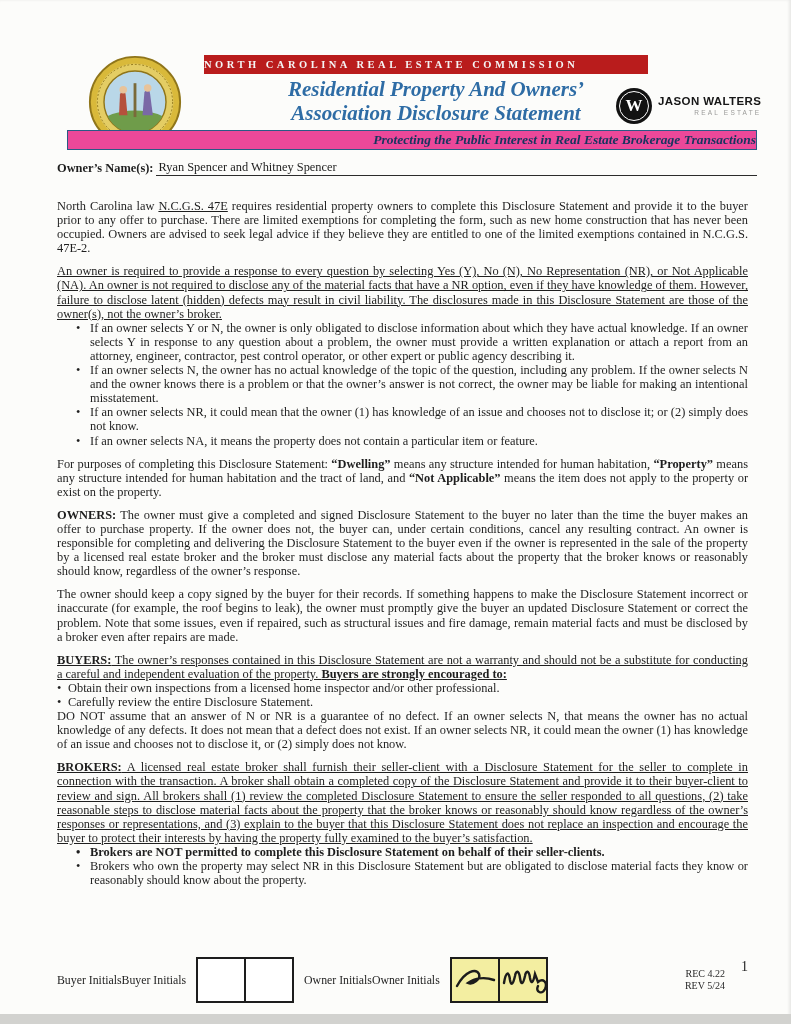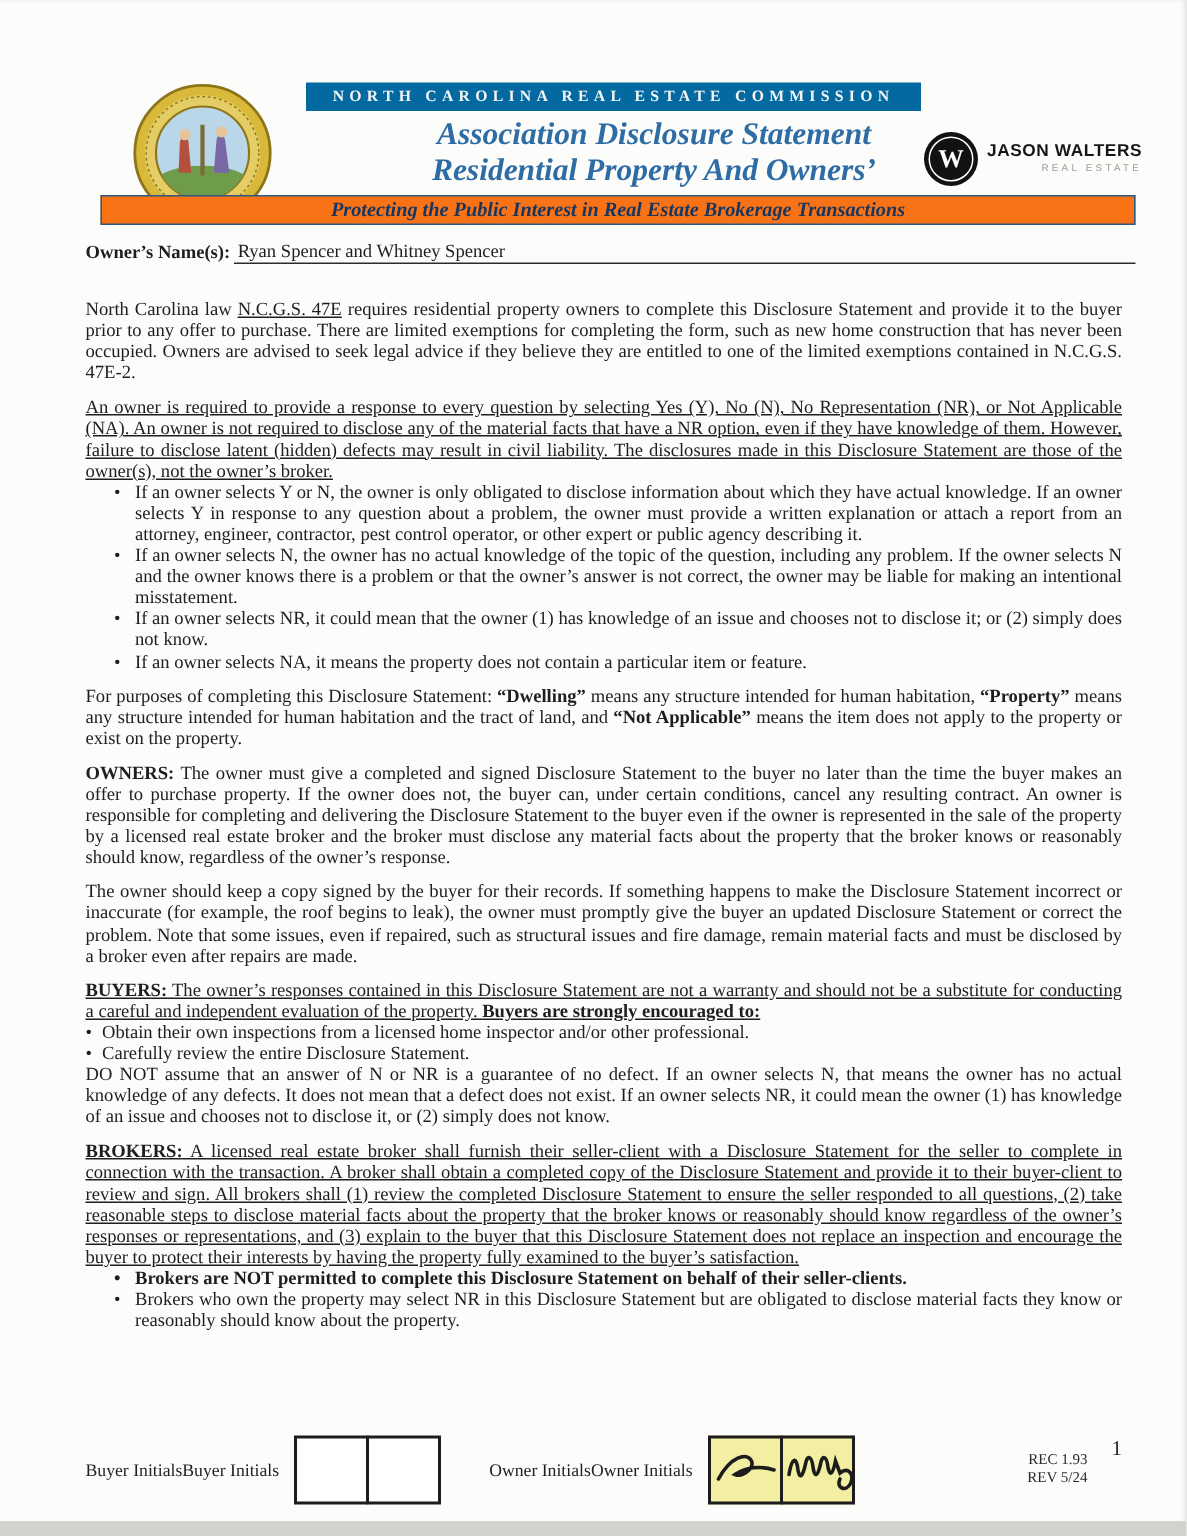--- a/index.html
+++ b/index.html
@@ -5,41 +5,41 @@
   html,body{margin:0;padding:0;background:#e8e8e6;}
   .page{
     position:relative;width:791px;height:1024px;background:#fcfcfa;
     font-family:"Liberation Serif", serif;color:#1e1e1e;overflow:hidden;
     box-shadow:inset -2px 0 3px rgba(0,0,0,.08);
   }
   
   .header{position:absolute;left:0;top:0;width:100%;height:155px;}
   .seal{position:absolute;left:88px;top:55px;width:94px;height:94px;}
   .commission-bar{
-    position:absolute;left:204px;top:55px;width:410px;height:19px;
-    background:#0369a1;color:#f5f5f5;text-align:center;line-height:19px;
+    position:absolute;left:204px;top:55px;width:444px;height:19px;
+    background:#b91c1c;color:#f5f5f5;text-align:left;line-height:19px;
     font-size:10.5px;font-weight:bold;letter-spacing:3.5px;white-space:nowrap;
   }
   .title-block{
     position:absolute;left:235px;top:77px;width:402px;text-align:center;
     color:#2e6ca5;font-weight:bold;font-style:italic;font-size:21px;line-height:24px;
   }
   .jw-logo{position:absolute;left:616px;top:88px;width:150px;display:flex;align-items:center;gap:6px;}
   .jw-circle{
     width:36px;height:36px;border-radius:50%;background:#121212;flex:0 0 auto;
     display:flex;align-items:center;justify-content:center;position:relative;
   }
   .jw-circle::after{content:"";position:absolute;inset:3px;border:1px solid #fff;border-radius:50%;}
   .jw-w{color:#fff;font-size:17px;font-weight:bold;font-family:"Liberation Serif",serif;position:relative;z-index:1;}
   .jw-text{display:flex;flex-direction:column;line-height:1;align-items:flex-end;}
   .jw-name{font-family:"Liberation Sans",sans-serif;font-weight:bold;font-size:11.5px;color:#161616;letter-spacing:.4px;white-space:nowrap;}
   .jw-sub{font-family:"Liberation Sans",sans-serif;font-size:6.5px;color:#9a9a98;letter-spacing:2.2px;margin-top:2px;}
   .tagline-bar{
-    position:absolute;left:67px;top:130px;width:690px;height:20px;background:#f97316;
-    border:1px solid #2a5a85;box-sizing:border-box;text-align:center;line-height:18px;
+    position:absolute;left:67px;top:130px;width:690px;height:20px;background:#ec4899;
+    border:1px solid #2a5a85;box-sizing:border-box;text-align:right;line-height:18px;
     color:#16355f;font-style:italic;font-weight:bold;font-size:13.5px;
   }
   
   .fields{position:absolute;left:57px;top:160px;width:700px;font-size:12.4px;}
   .field-row{display:flex;align-items:flex-end;margin-bottom:2px;}
   .field-label{font-weight:bold;white-space:nowrap;padding-right:3px;}
   .field-value{flex:1;border-bottom:1.2px solid #2b2b2b;padding:0 0 0 2px;white-space:nowrap;}
   
   .doc-body{
     position:absolute;left:57px;top:199px;width:691px;
@@ -55,21 +55,21 @@
   .flush-bullet{position:relative;padding-left:11px;margin:0;}
   .flush-bullet::before{content:"\2022";position:absolute;left:0;top:0;}
   .bold-bullet{font-weight:bold;}
   
   .footer{position:absolute;left:57px;top:957px;width:691px;display:flex;align-items:center;font-size:11.8px;}
   .init-labels{display:flex;flex-direction:row;line-height:15px;}
   .init-boxes{display:flex;margin-left:10px;}
   .init-box{width:46px;height:42px;border:2px solid #1d1d1d;background:#fff;margin-right:-2px;position:relative;}
   .init-box.signed{background:#f3eea1;}
   .init-box svg{position:absolute;inset:0;width:100%;height:100%;overflow:visible;}
-  .owner-labels{margin-left:34px;}
+  .owner-labels{margin-left:12px;}
   .rev-block{margin-left:auto;text-align:right;font-size:10px;line-height:12px;color:#2a2a2a;}
   .page-num{font-size:14px;margin-left:16px;align-self:flex-start;margin-top:2px;}
   .scan-edge{position:absolute;left:0;bottom:0;width:100%;height:10px;background:#d2d2cf;}
 </style>
 </head>
 <body>
 
 <div class="page">
 
   <div class="header">
@@ -88,22 +88,22 @@
         <path d="M34 42 q4 -10 6 0 l2 22 l-9 0 z" fill="#b5503c"></path>
         <circle cx="37.5" cy="37" r="4" fill="#e8c39a"></circle>
         <path d="M60 40 q4 -9 6 1 l3 23 l-11 0 z" fill="#7a68a6"></path>
         <circle cx="63.5" cy="35" r="4" fill="#e8c39a"></circle>
       </g>
     </svg>
 
     <div class="commission-bar">NORTH CAROLINA REAL ESTATE COMMISSION</div>
 
     <div class="title-block">
+      <div>Residential Property And Owners’</div>
       <div>Association Disclosure Statement</div>
-      <div>Residential Property And Owners’</div>
     </div>
 
     <div class="jw-logo">
       <div class="jw-circle">
         <span class="jw-w">W</span>
       </div>
       <div class="jw-text">
         <span class="jw-name">JASON WALTERS</span>
         <span class="jw-sub">REAL ESTATE</span>
       </div>
@@ -171,20 +171,20 @@
         </svg>
       </div>
       <div class="init-box signed">
         <svg viewBox="0 0 46 42">
           <path d="M4 24 C6 12, 9 12, 10 21 C11 27, 13 26, 15 17 C16 11, 19 11, 20 19 C21 26, 23 26, 25 17 C26 11, 29 11, 30 19 C31 25, 33 25, 35 15 L38 23 C43 19, 48 23, 45 30 C42 36, 35 33, 38 27" fill="none" stroke="#1c1c1c" stroke-width="2.4" stroke-linecap="round"></path>
         </svg>
       </div>
     </div>
 
     <div class="rev-block">
-      <div>REC 1.93</div>
+      <div>REC 4.22</div>
       <div>REV 5/24</div>
     </div>
     <div class="page-num">1</div>
   </div>
 
   <div class="scan-edge"></div>
 </div>
 
 </body></html>

